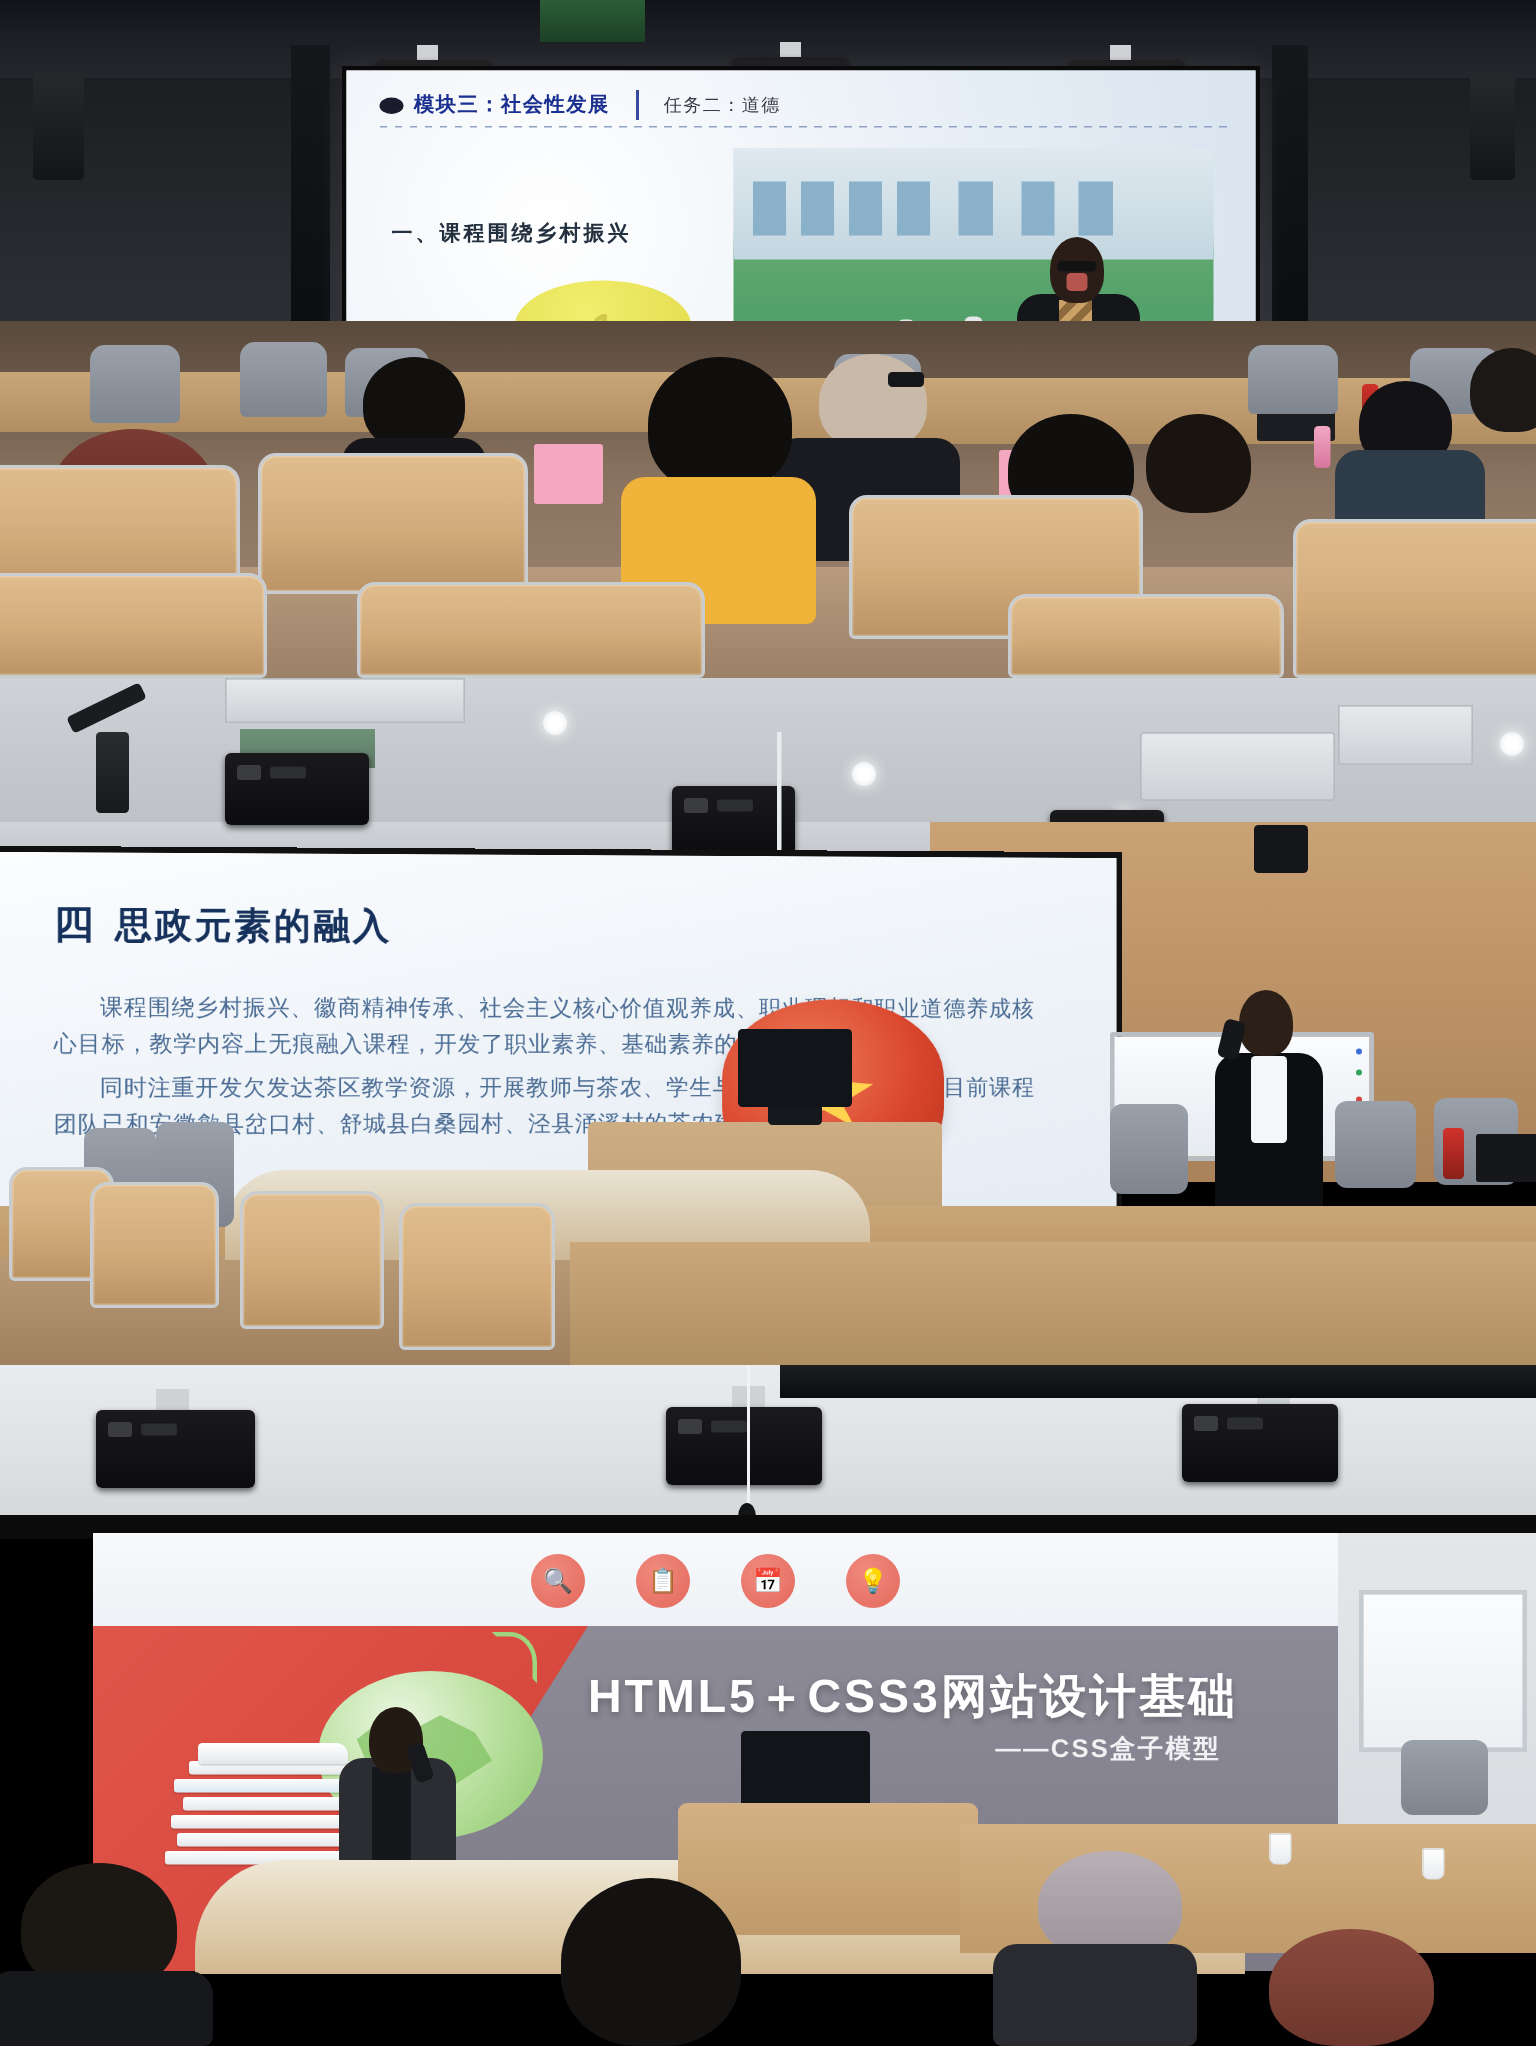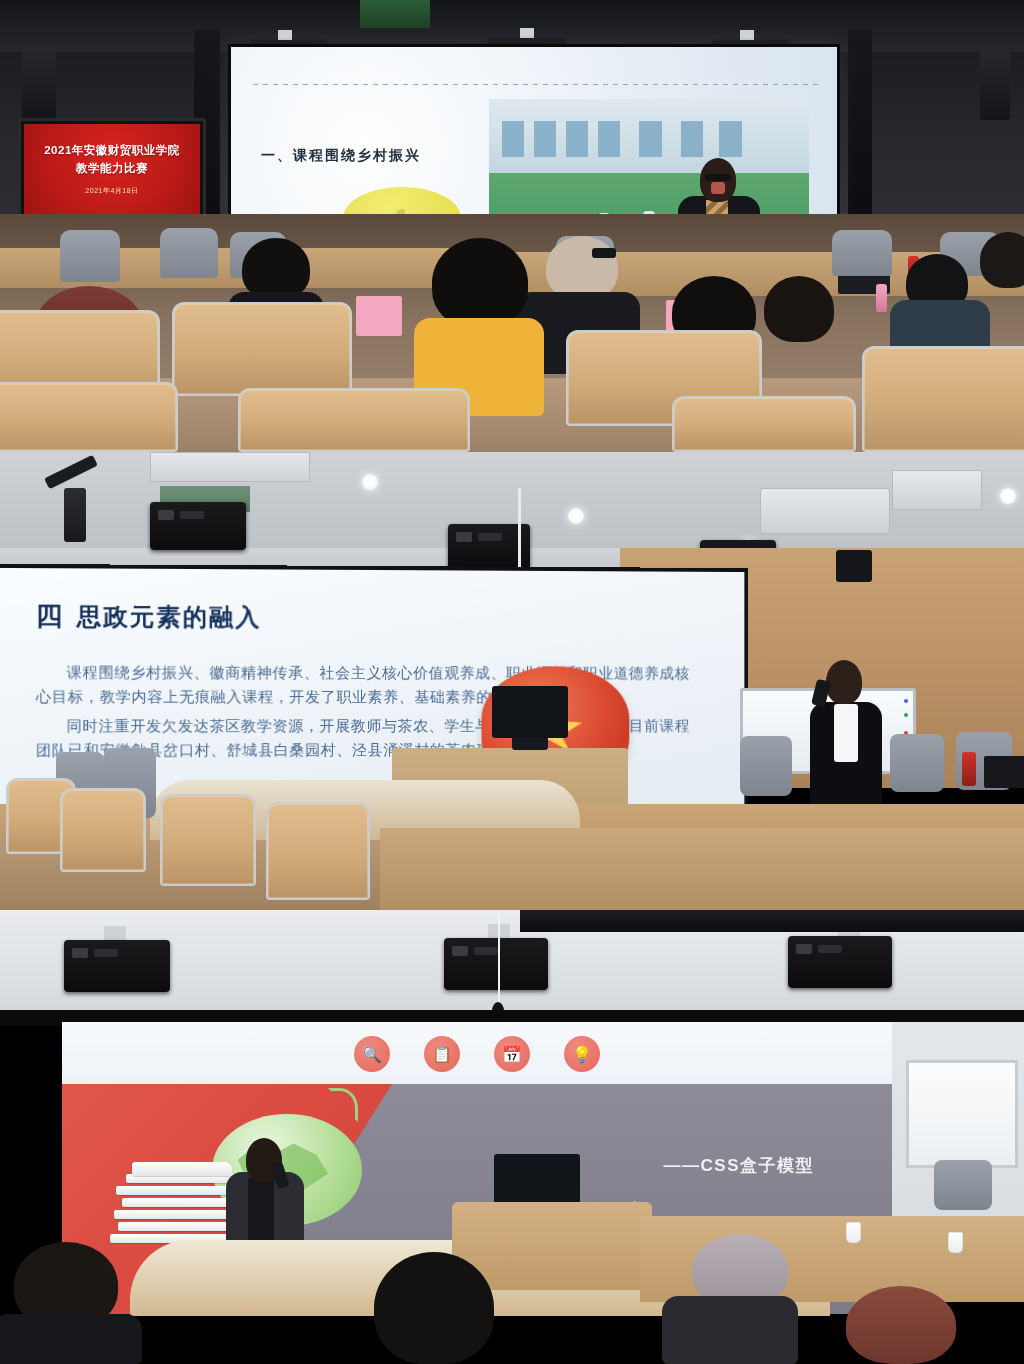--- a/index.html
+++ b/index.html
@@ -193,20 +193,26 @@
     <div style="position:absolute;left:489px;top:52px;width:2px;height:32px;background:#b9bec3;"></div>
     <div style="position:absolute;left:484px;top:82px;width:11px;height:14px;border-radius:50%;background:#0d0d0f;"></div>
 
     <div class="pillar" style="left:194px;top:30px;width:26px;height:200px;"></div>
     <div class="pillar" style="left:848px;top:30px;width:24px;height:190px;"></div>
     <div class="wallsp" style="left:22px;top:48px;width:34px;height:72px;"></div>
     <div class="wallsp" style="left:980px;top:50px;width:30px;height:70px;"></div>
 
     <div class="p1-screen">
       <div class="slide1">
+        <div class="s1-head">
+          <span class="s1-bullet"></span>
+          <span class="s1-title">模块三：社会性发展</span>
+          <span class="s1-div"></span>
+          <span class="s1-sub">任务二：道德</span>
+        </div>
         <div class="s1-rule"></div>
         <div class="s1-line">一、课程围绕乡村振兴</div>
         <div class="s1-oval">1</div>
 
         <div class="s1-photo">
           <div class="bldg"></div>
           <div class="win" style="left:4%;"></div>
           <div class="win" style="left:14%;"></div>
           <div class="win" style="left:24%;"></div>
           <div class="win" style="left:34%;"></div>
@@ -217,27 +223,20 @@
           <div class="kid" style="left:34%;background:#e8e8ee;height:40px;"></div>
           <div class="kid" style="left:41%;background:#6fa5c8;"></div>
           <div class="kid" style="left:48%;background:#e5e7ea;height:42px;"></div>
           <div class="kid" style="left:55%;background:#d65f86;"></div>
           <div class="kid" style="left:62%;background:#e8d45a;height:30px;"></div>
           <div class="kid" style="left:69%;background:#cc5f78;"></div>
         </div>
       </div>
     </div>
 
-    <div class="banner">
-      <div class="banner-in">
-        <span class="banner-l">2021年安徽财贸职业学院</span>
-        <span class="banner-l">教学能力比赛</span>
-        <span class="banner-d">2021年4月18日</span>
-      </div>
-    </div>
 
     <div class="torso" style="left:678px;top:196px;width:82px;height:116px;background:#14161a;"></div>
     <div style="position:absolute;left:706px;top:200px;width:22px;height:96px;background:repeating-linear-gradient(135deg,#c9a066 0 5px,#8d6a3e 5px 10px);"></div>
     <div class="head" style="left:700px;top:158px;width:36px;height:44px;background:#2a1c16;"></div>
     <div style="position:absolute;left:705px;top:174px;width:26px;height:7px;border-radius:3px;background:#121215;"></div>
     <div style="position:absolute;left:711px;top:182px;width:14px;height:12px;border-radius:3px;background:#b5554e;"></div>
 
     <div class="p1-room"></div>
     <div class="p1-floor"></div>
 
@@ -386,20 +385,21 @@
         <div class="s3-books">
           <div class="s3-book" style="left:0;top:72px;width:150px;"></div>
           <div class="s3-book" style="left:8px;top:60px;width:138px;"></div>
           <div class="s3-book" style="left:4px;top:48px;width:142px;"></div>
           <div class="s3-book" style="left:12px;top:36px;width:126px;"></div>
           <div class="s3-book" style="left:6px;top:24px;width:132px;background:linear-gradient(180deg,#fdfdfd,#d9e8f2);"></div>
           <div class="s3-book" style="left:16px;top:12px;width:112px;"></div>
           <div class="s3-book" style="left:22px;top:0;width:100px;height:14px;border-radius:3px 8px 3px 3px;"></div>
         </div>
 
+        <div class="s3-t1">HTML5＋CSS3网站设计基础</div>
         <div class="s3-t2">——CSS盒子模型</div>
         <div class="s3-t3">教学实施报告</div>
       </div>
     </div>
 
     <div class="p3-wallR"></div>
     <div class="p3-wb"></div>
 
     <div class="torso" style="left:226px;top:1172px;width:78px;height:104px;background:#2b2d33;top:262px;"></div>
     <div style="position:absolute;left:248px;top:268px;width:26px;height:92px;background:#16171b;"></div>

